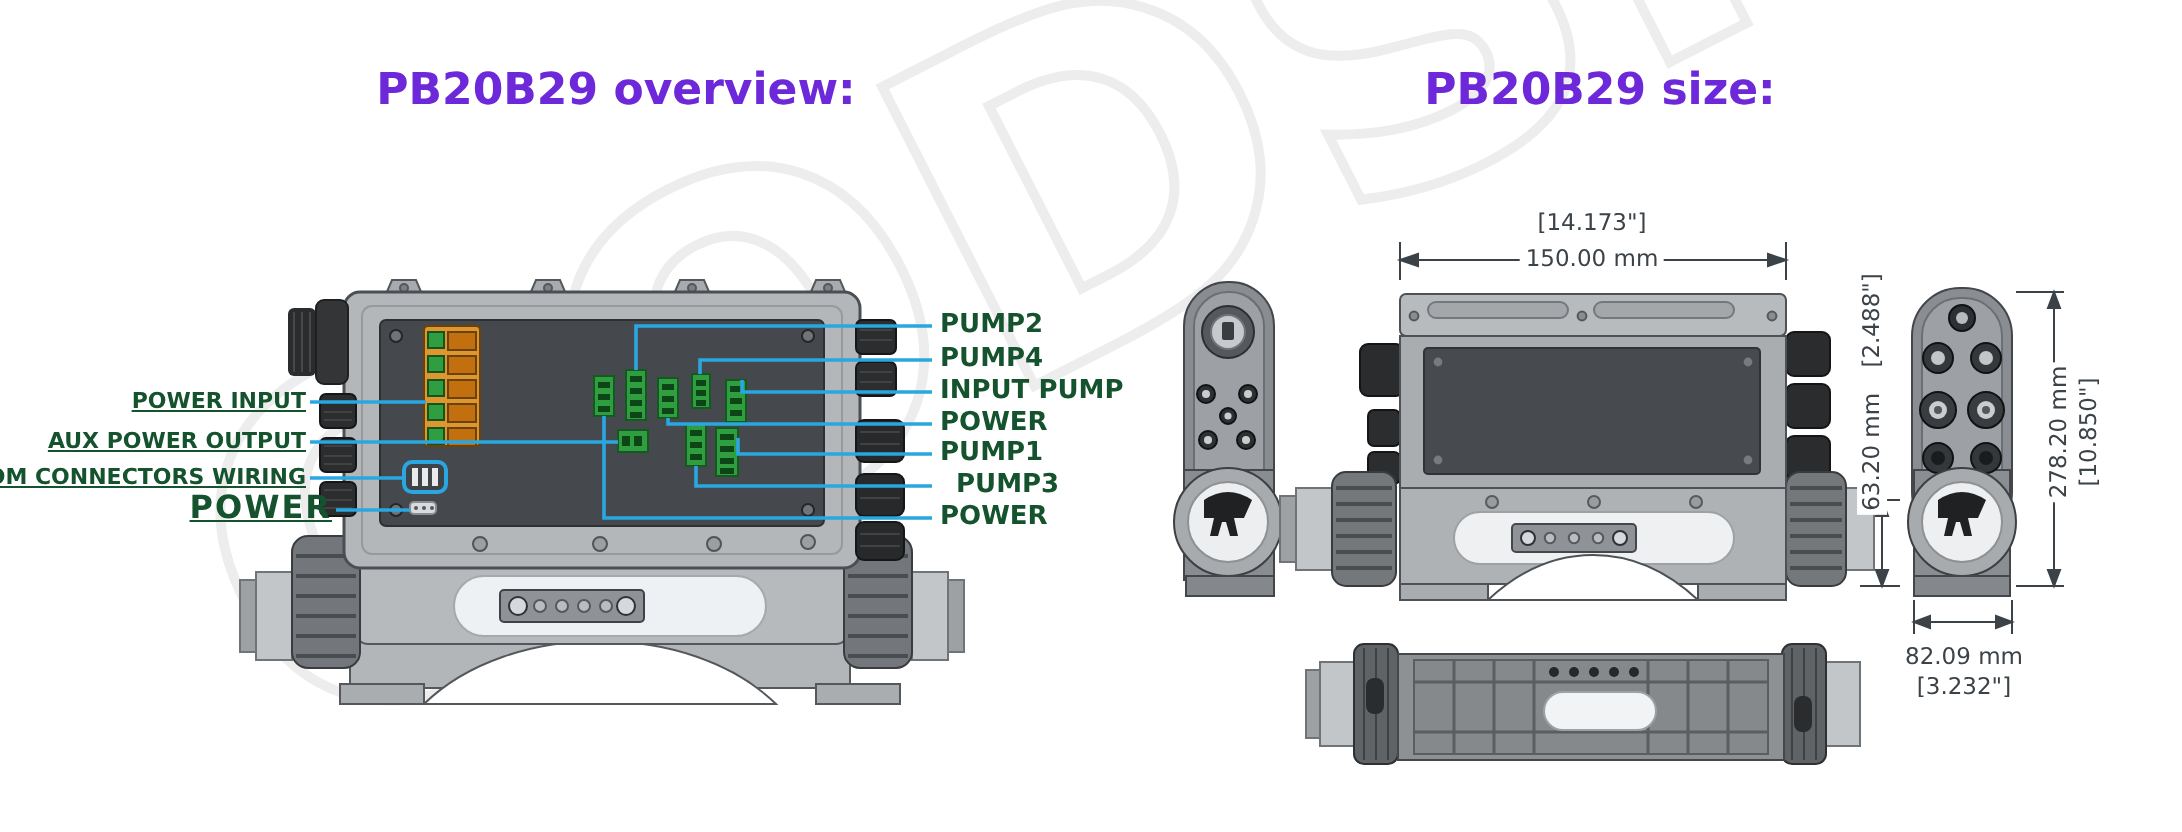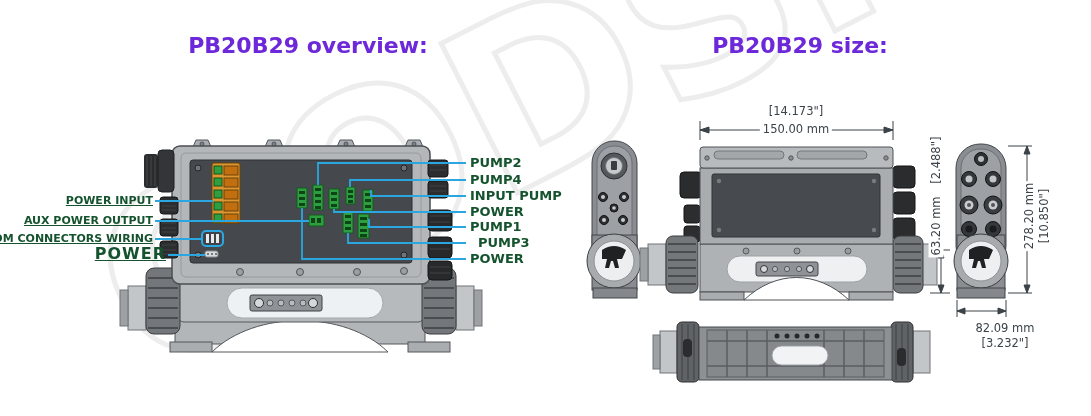--- a/index.html
+++ b/index.html
@@ -20,21 +20,21 @@
     position:absolute;transform:translateX(-50%);
     font-size:11.5px;color:#3b4248;white-space:nowrap;line-height:1.25;
     background:#fff;padding:0 3px;
   }
   .dim-rot{
     position:absolute;transform:translate(-50%,-50%) rotate(-90deg);
     font-size:11.5px;color:#3b4248;white-space:nowrap;line-height:1.3;
     background:#fff;padding:0 2px;text-align:center;
   }
   .dim-stack{position:absolute;transform:translateX(-50%);font-size:11.5px;color:#3b4248;
-    text-align:center;line-height:1.3;white-space:nowrap;margin-left:23px;}
+    text-align:center;line-height:1.3;white-space:nowrap;}
 </style>
 </head>
 <body>
 
 <div class="stage">
 
   <svg class="art" viewBox="0 0 1091 416">
 
     <g>
       <text x="150" y="380" font-size="230" font-weight="bold" fill="none" stroke="#ededed" stroke-width="5" transform="rotate(-27 150 380)" font-family="DejaVu Sans, sans-serif">OODSPA</text>

